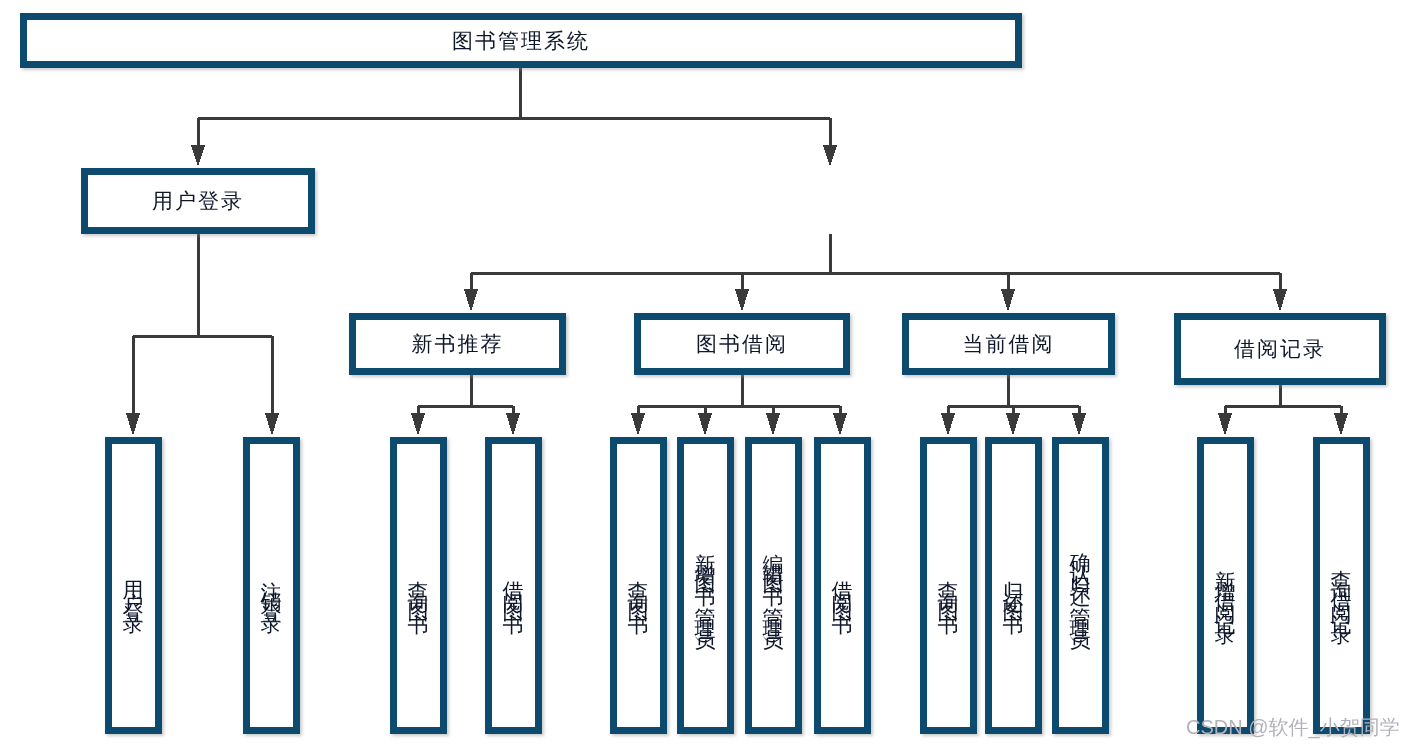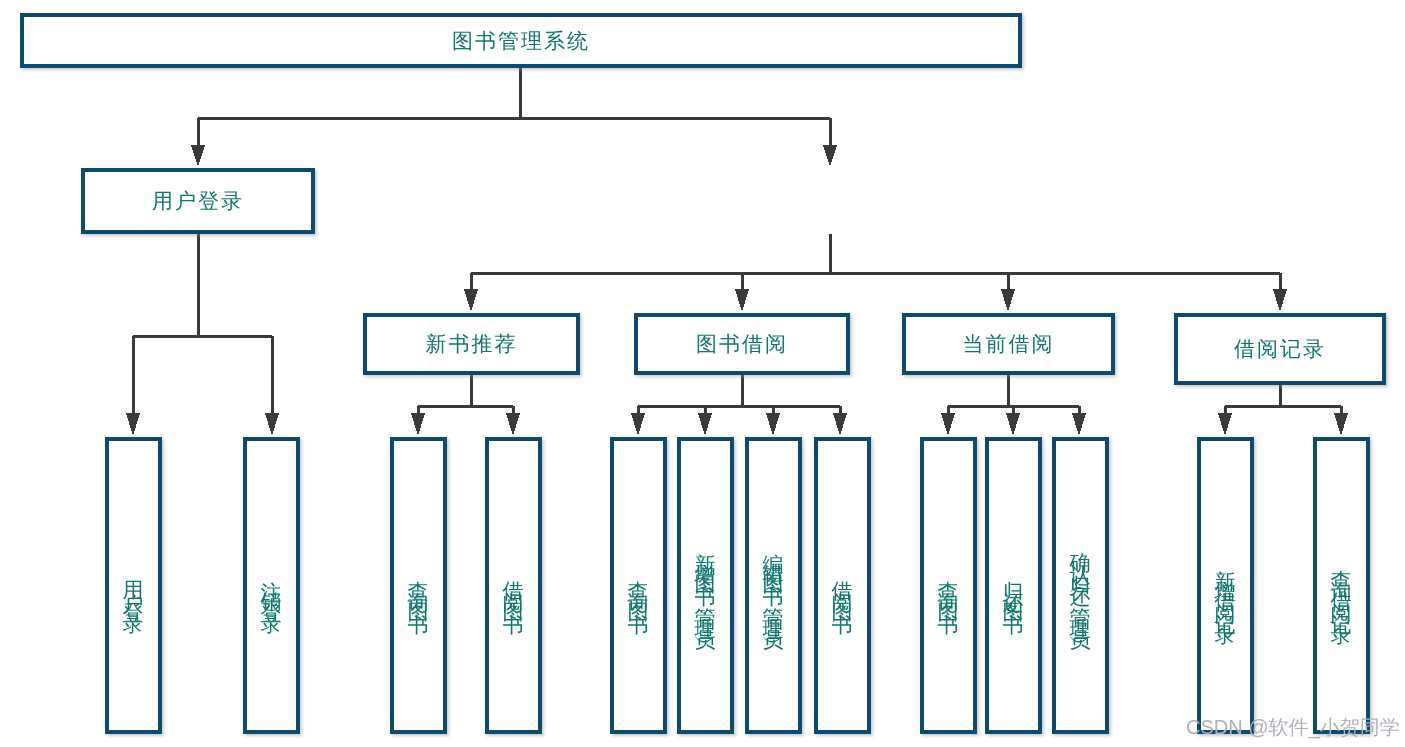--- a/index.html
+++ b/index.html
@@ -3,23 +3,23 @@
 <meta charset="utf-8">
 <style>
   html,body{margin:0;padding:0;background:#ffffff;}
   .canvas{
     position:relative;width:1405px;height:747px;background:#ffffff;
     font-family:"Liberation Sans","DejaVu Sans",sans-serif;overflow:hidden;
   }
   .wires{position:absolute;left:0;top:0;}
   .box{
     position:absolute;box-sizing:border-box;background:#ffffff;
-    border:4px solid #0c4a6e;
+    border:7px solid #0c4a6e;
     display:flex;align-items:center;justify-content:center;
-    font-size:21px;color:#0f766e;letter-spacing:2px;
+    font-size:21px;color:#0f172a;letter-spacing:2px;
     box-shadow:2px 2px 3px rgba(140,140,140,0.45);
     white-space:nowrap;
   }
   .leaf{
     writing-mode:vertical-rl;
     letter-spacing:11px;
     white-space:normal;
     line-height:51px;
   }
   .watermark{
@@ -73,21 +73,21 @@
       <path d="M1280 375 V406 M1225 406 H1341 M1225 406 V415 M1341 406 V415"></path>
       <polygon points="1218,413 1232,413 1225,436" fill="#3a3a3a" stroke="none"></polygon>
       <polygon points="1334,413 1348,413 1341,436" fill="#3a3a3a" stroke="none"></polygon>
     </g>
   </svg>
 
   <div class="box" style="left:20px;top:13px;width:1002px;height:55px">图书管理系统</div>
 
   <div class="box" style="left:81px;top:168px;width:234px;height:66px">用户登录</div>
 
-  <div class="box" style="left:363px;top:313px;width:217px;height:62px">新书推荐</div>
+  <div class="box" style="left:349px;top:313px;width:217px;height:62px">新书推荐</div>
   <div class="box" style="left:634px;top:313px;width:216px;height:62px">图书借阅</div>
   <div class="box" style="left:902px;top:313px;width:213px;height:62px">当前借阅</div>
   <div class="box" style="left:1174px;top:313px;width:212px;height:72px">借阅记录</div>
 
   <div class="box leaf" style="left:105px;top:437px;width:57px;height:297px">用户登录</div>
   <div class="box leaf" style="left:243px;top:437px;width:57px;height:297px">注销登录</div>
 
   <div class="box leaf" style="left:390px;top:437px;width:57px;height:297px">查询图书</div>
   <div class="box leaf" style="left:485px;top:437px;width:57px;height:297px">借阅图书</div>
 

